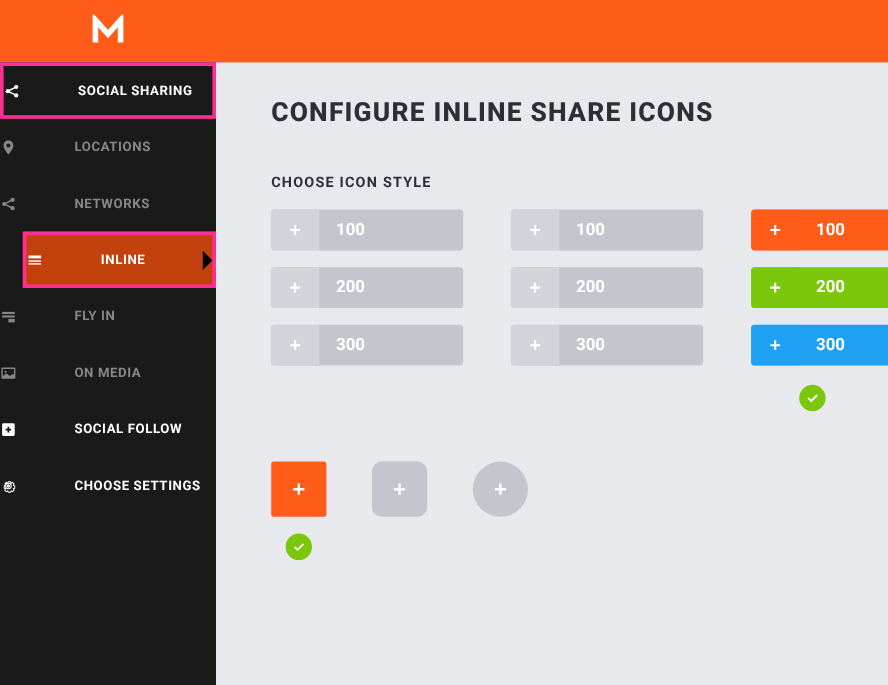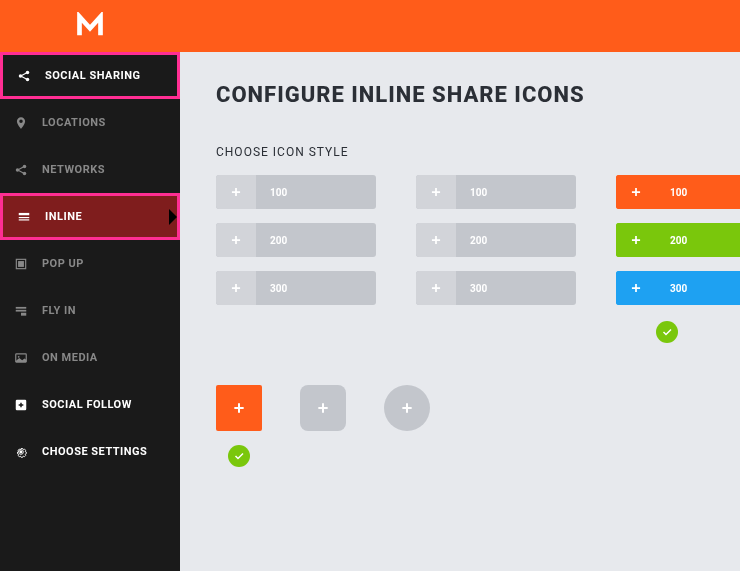--- a/index.html
+++ b/index.html
@@ -5,33 +5,33 @@
 * { margin: 0; padding: 0; box-sizing: border-box; }
 body { font-family: -apple-system, BlinkMacSystemFont, "Segoe UI", Roboto, sans-serif; background: #e7e9ed; width: 740px; height: 571px; overflow: hidden; }
 
 .header { background: #ff5c1a; height: 52px; display: flex; align-items: center; }
 .logo-box { width: 180px; height: 52px; display: flex; align-items: center; justify-content: center; }
 .logo-box svg { width: 28px; height: 28px; }
 
 .layout { display: flex; height: calc(571px - 52px); }
 
 .sidebar { width: 180px; background: #1a1a1a; color: #888; font-size: 11px; font-weight: 700; letter-spacing: 0.5px; }
-.sidebar-item { height: 47px; display: flex; align-items: center; padding-left: 14px; cursor: pointer; position: relative; }
+.sidebar-item { height: 47px; display: flex; align-items: center; cursor: pointer; position: relative; gap: 34px; }
 .sidebar-item .icon { width: 22px; display: flex; align-items: center; justify-content: flex-start; }
 .sidebar-item .label { margin-left: 6px; }
 .sidebar-item.highlighted { border: 3px solid #ff2e93; }
-.sidebar-item.active { background: #7f1d1d; color: #fff; }
+.sidebar-item.active { background: #c2410c; color: #fff; margin-left: 19px; }
 .sidebar-item.active-pointer::after { content: ""; position: absolute; right: -8px; top: 50%; transform: translateY(-50%); border: 8px solid transparent; border-left-color: #000; }
 
-.main { flex: 1; padding: 30px 36px; overflow: auto; }
+.main { flex: 1; padding: 30px 46px; overflow: auto; }
 .page-title { font-size: 22px; font-weight: 800; letter-spacing: 1px; color: #2b2f36; margin-bottom: 38px; }
-.section-title { font-size: 12px; font-weight: 400; letter-spacing: 1px; color: #2b2f36; margin-bottom: 16px; }
+.section-title { font-size: 12px; font-weight: 700; letter-spacing: 1px; color: #2b2f36; margin-bottom: 16px; }
 
 .style-grid { display: grid; grid-template-columns: repeat(3, 160px); gap: 14px 40px; margin-bottom: 16px; }
-.style-btn { height: 34px; display: flex; border-radius: 3px; overflow: hidden; cursor: pointer; font-weight: 700; font-size: 10px; color: #fff; }
+.style-btn { height: 34px; display: flex; border-radius: 3px; overflow: hidden; cursor: pointer; font-weight: 700; font-size: 14px; color: #fff; }
 .style-btn .plus { width: 40px; height: 100%; display: flex; align-items: center; justify-content: center; }
 .style-btn .num { flex: 1; display: flex; align-items: center; padding-left: 14px; }
 .style-btn.gray { background: #c3c6cc; }
 .style-btn.gray .plus { background: #d2d4d9; }
 .style-btn.orange { background: #ff5c1a; }
 .style-btn.orange .plus { background: #ff5c1a; }
 .style-btn.green { background: #7ac70c; }
 .style-btn.green .plus { background: #7ac70c; }
 .style-btn.blue { background: #1ea1f2; }
 .style-btn.blue .plus { background: #1ea1f2; }
@@ -103,29 +103,20 @@
       <span class="icon">
           <svg width="14" height="14" viewBox="0 0 24 24" fill="#fff">
             <rect x="3" y="5" width="18" height="4"></rect>
             <rect x="3" y="12" width="18" height="2"></rect>
             <rect x="3" y="16" width="18" height="2"></rect>
           </svg>
         </span>
       <span class="label">INLINE</span>
     </div>
 
-    <div class="sidebar-item">
-      <span class="icon">
-          <svg width="14" height="14" viewBox="0 0 24 24" fill="none" stroke="#888" stroke-width="2">
-            <rect x="4" y="4" width="16" height="16"></rect>
-            <rect x="8" y="8" width="8" height="8" fill="#888"></rect>
-          </svg>
-        </span>
-      <span class="label">POP UP</span>
-    </div>
 
     <div class="sidebar-item">
       <span class="icon">
           <svg width="14" height="14" viewBox="0 0 24 24" fill="#888">
             <rect x="3" y="5" width="18" height="3"></rect>
             <rect x="3" y="10" width="18" height="3"></rect>
             <rect x="12" y="15" width="9" height="5"></rect>
           </svg>
         </span>
       <span class="label">FLY IN</span>

